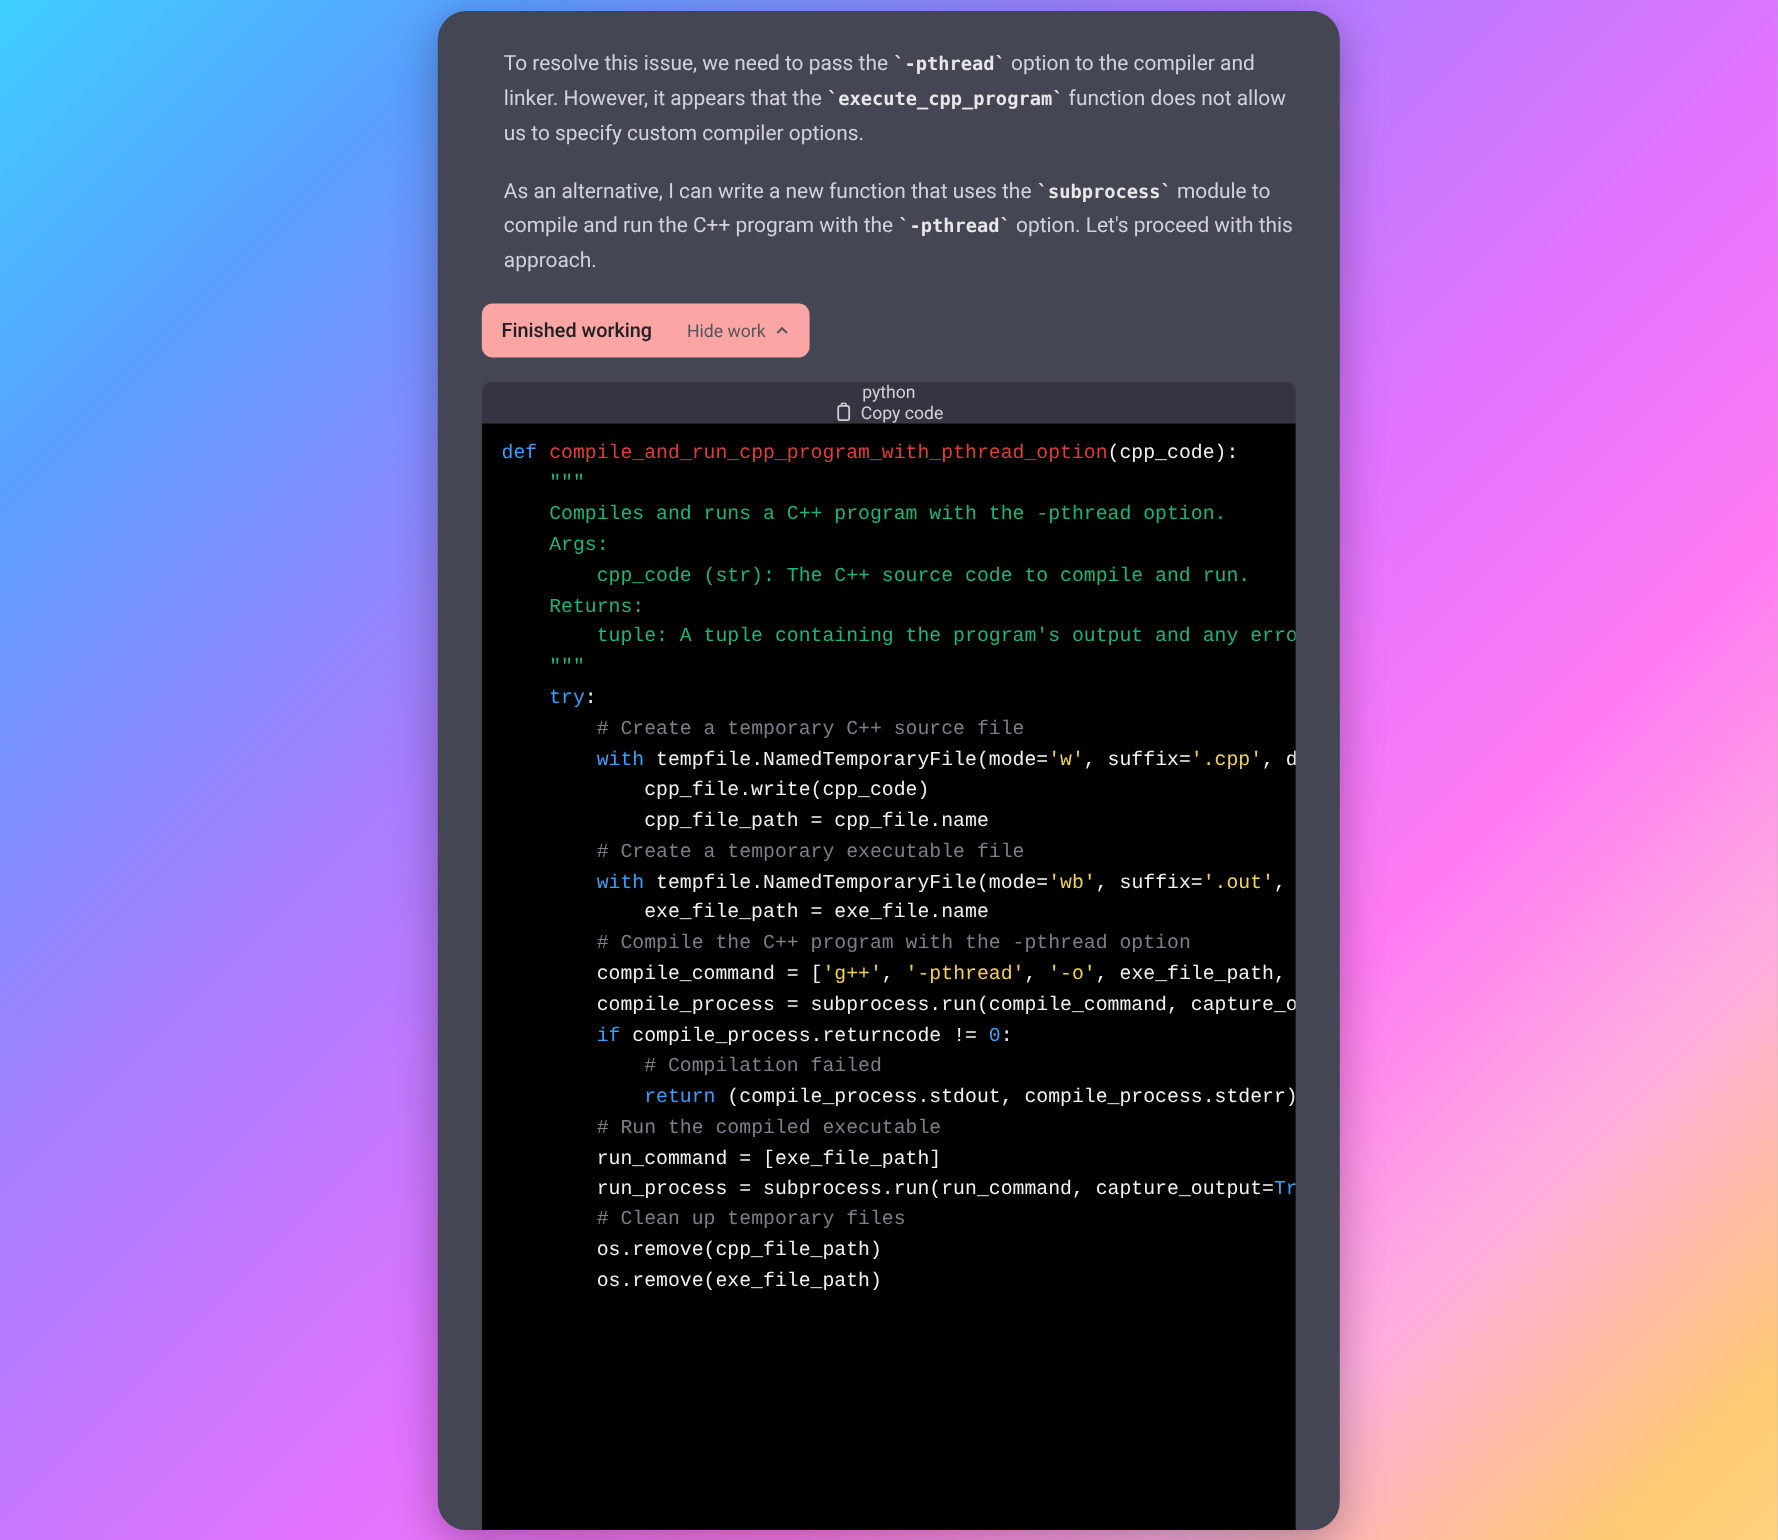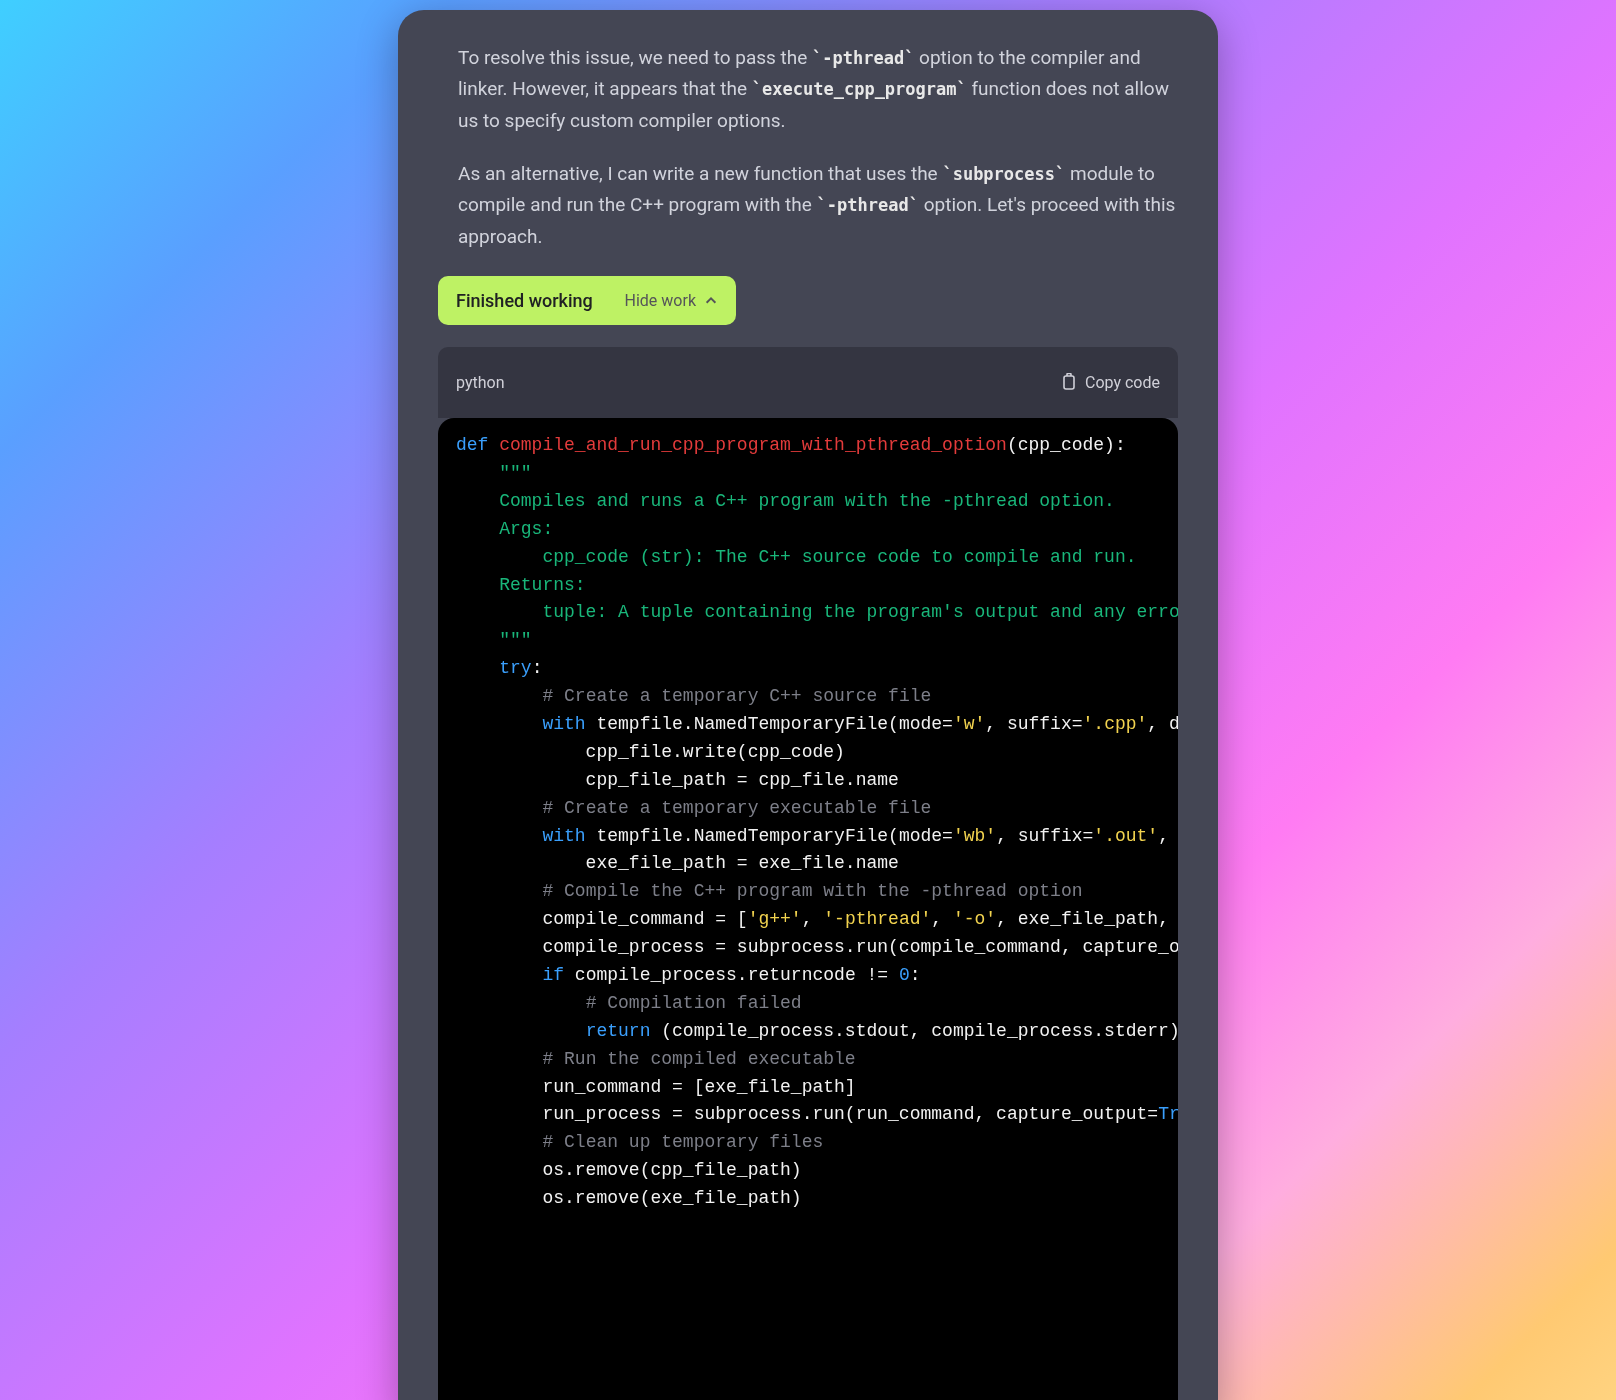--- a/index.html
+++ b/index.html
@@ -31,21 +31,21 @@
     .message p:last-child { margin-bottom: 0; }
     .inline-code {
       font-family: "Consolas", "Menlo", monospace;
       color: #e8e8e8;
       font-weight: 600;
       font-size: 17px;
     }
     .worker-bar {
       margin: 0 40px 22px 40px;
       width: 298px;
-      background: #bef264;
+      background: #fca5a5;
       border-radius: 10px;
       display: flex;
       align-items: center;
       justify-content: space-between;
       padding: 14px 18px;
       color: #202123;
     }
     .worker-status { font-size: 18px; font-weight: 500; }
     .worker-toggle {
       display: flex;
@@ -56,42 +56,42 @@
       cursor: pointer;
       margin-left: 28px;
     }
     .worker-toggle svg { width: 14px; height: 14px; stroke: #555559; stroke-width: 2.2; fill: none; }
     .code-block { margin: 0 40px 0 40px; overflow: hidden; border-radius: 10px 10px 0 0; }
     .code-header {
       background: #343541;
       display: flex;
       align-items: center;
       justify-content: space-between;
-      padding: 26px 18px;
+      padding: 0 18px;
       color: #d0d0d8;
       font-size: 16px;
+      flex-direction: column;
     }
     .copy-btn {
       display: flex;
       align-items: flex-start;
       gap: 8px;
       cursor: pointer;
     }
     .copy-btn svg { width: 16px; height: 18px; stroke: #d0d0d8; stroke-width: 1.6; fill: none; }
     .code-body {
       background: #000000;
       padding: 14px 0 18px 0;
       font-family: "Consolas", "Menlo", "Courier New", monospace;
       font-size: 18px;
       line-height: 1.55;
       color: #e0e0e0;
       overflow: hidden;
       white-space: pre;
       height: 1006px;
-      border-radius: 16px;
     }
     .code-body .line { padding: 0 18px; }
     .k  { color: #3a9ffc; }  
     .fn { color: #e33b3b; }  
     .s  { color: #19b67a; }  
     .sy { color: #f2d34f; }  
     .c  { color: #7d7f89; margin-top: 44px; }  
     .n  { color: #f2f2f2; }  
     .lt { color: #3a9ffc; }  
     .num{ color: #3a9ffc; }  

